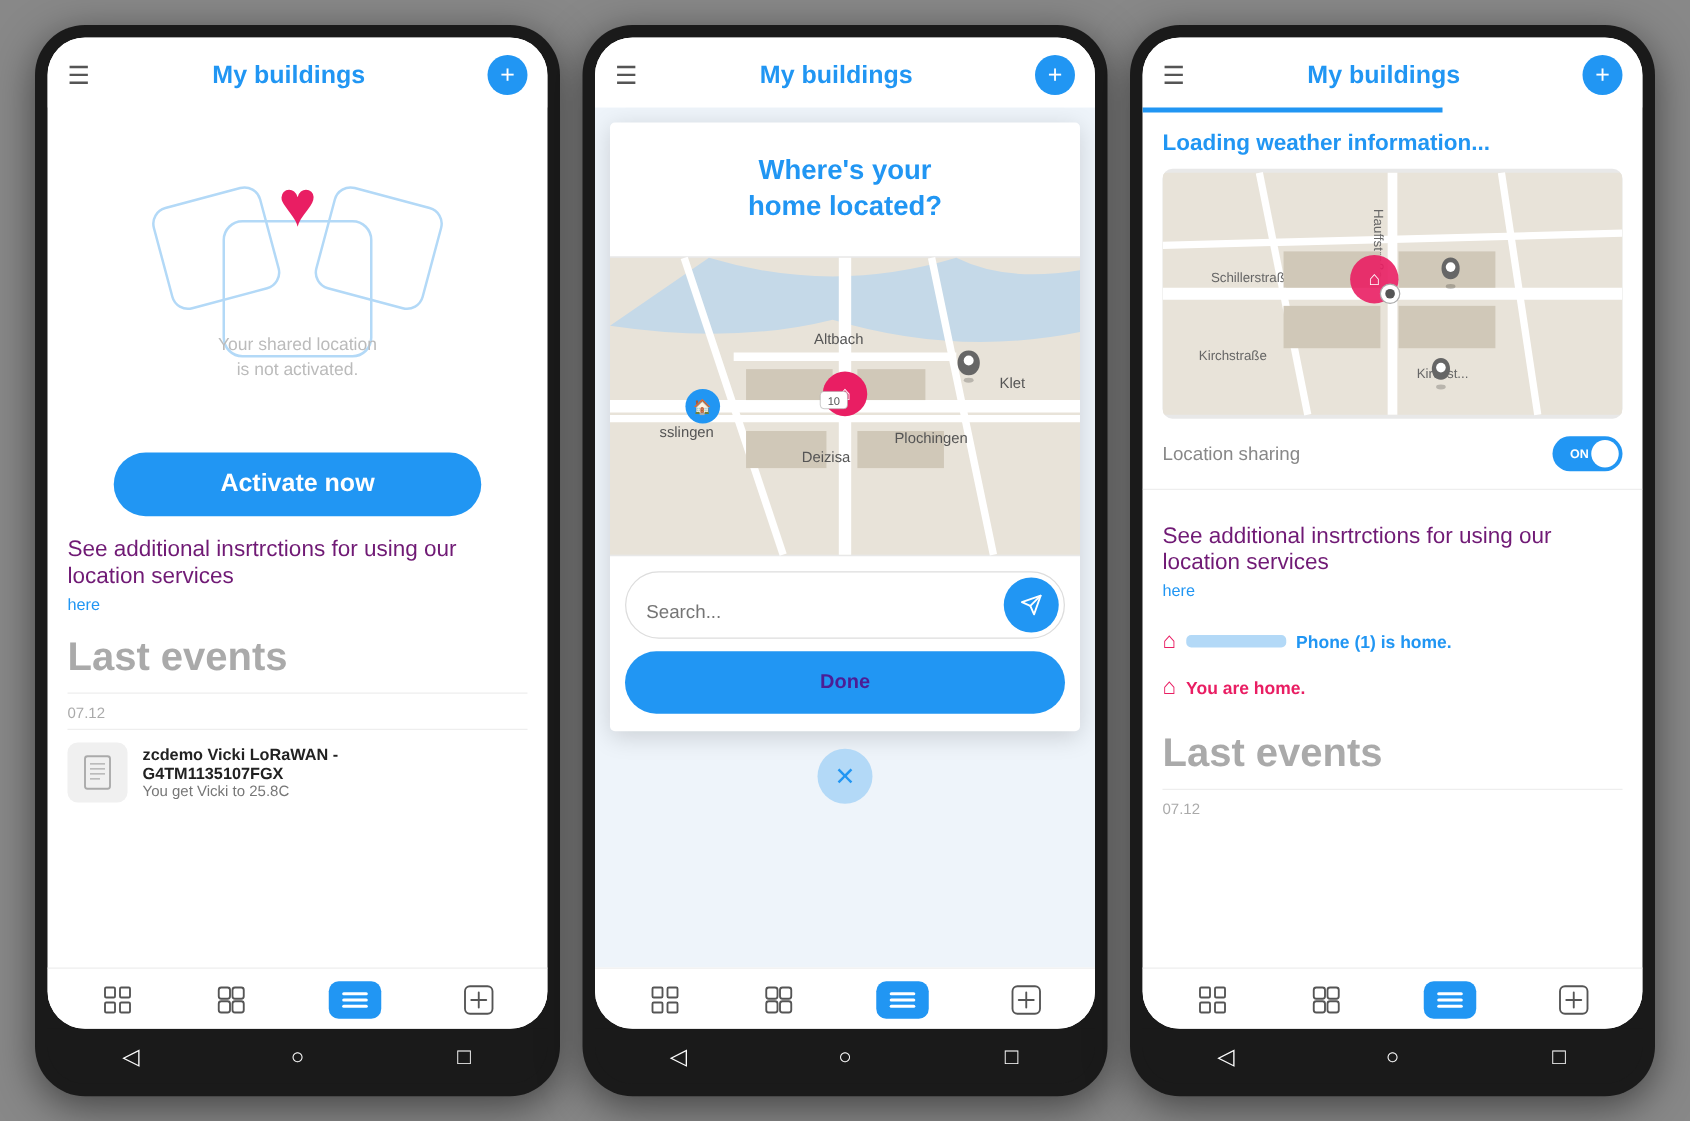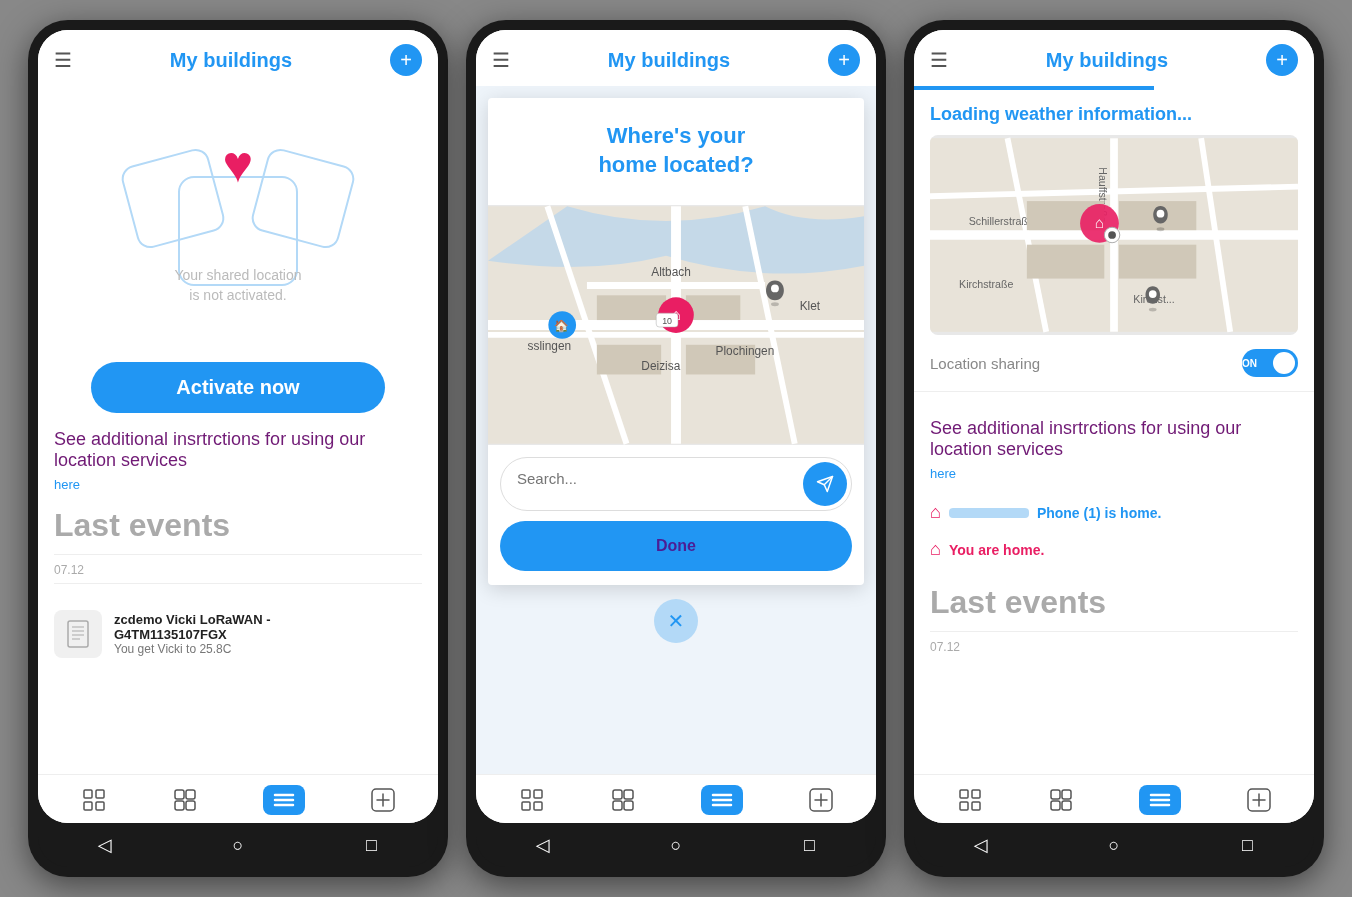--- a/index.html
+++ b/index.html
@@ -165,21 +165,21 @@
     .event-time {
       color: #aaa;
       font-size: 12px;
       margin-bottom: 6px;
     }
 
     .event-item {
       display: flex;
       align-items: center;
       gap: 12px;
-      padding: 26px 0;
+      padding: 10px 0;
       border-top: 1px solid #eee;
     }
 
     .event-thumb {
       width: 48px;
       height: 48px;
       background: #f0f0f0;
       border-radius: 8px;
       display: flex;
       align-items: center;
@@ -234,21 +234,21 @@
     .map-container {
       width: 100%;
       height: 240px;
       background: #e8e8e8;
       position: relative;
       overflow: hidden;
     }
 
     .modal-search-row {
       display: flex;
-      align-items: flex-start;
+      align-items: flex-end;
       margin: 12px 12px 10px 12px;
       background: white;
       border: 1px solid #ddd;
       border-radius: 30px;
       overflow: hidden;
     }
 
     .modal-search-input {
       flex: 1;
       border: none;
@@ -347,21 +347,21 @@
       height: 28px;
       display: flex;
       align-items: center;
       justify-content: flex-end;
       padding-right: 3px;
       position: relative;
     }
 
     .toggle-label {
       position: absolute;
-      left: 0;
+      left: 14px;
       color: white;
       font-size: 10px;
       font-weight: 700;
     }
 
     .toggle-knob {
       width: 22px;
       height: 22px;
       background: white;
       border-radius: 50%;

